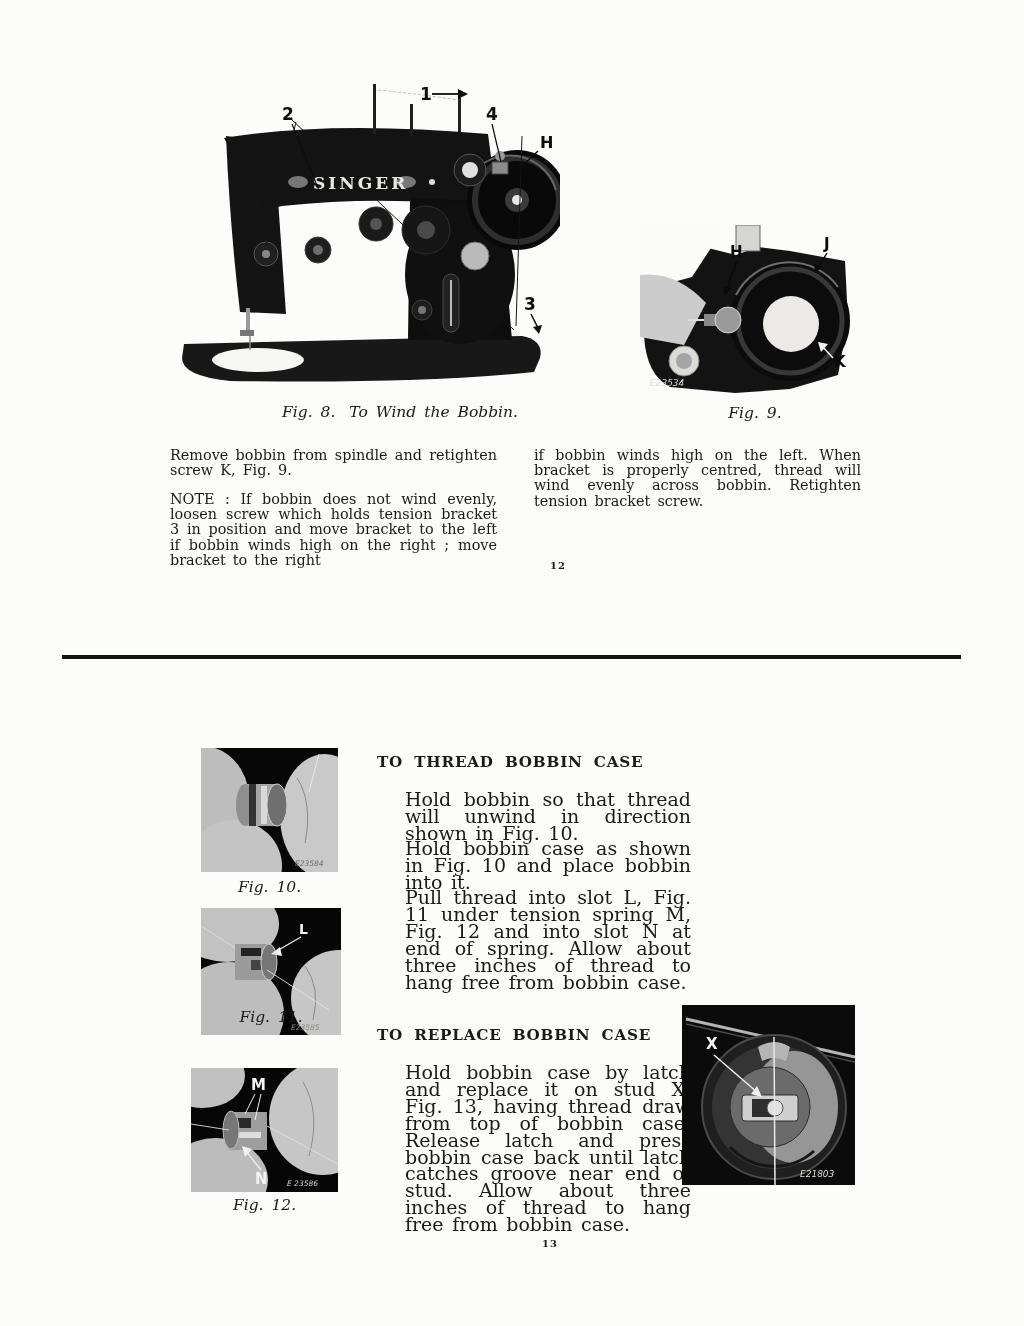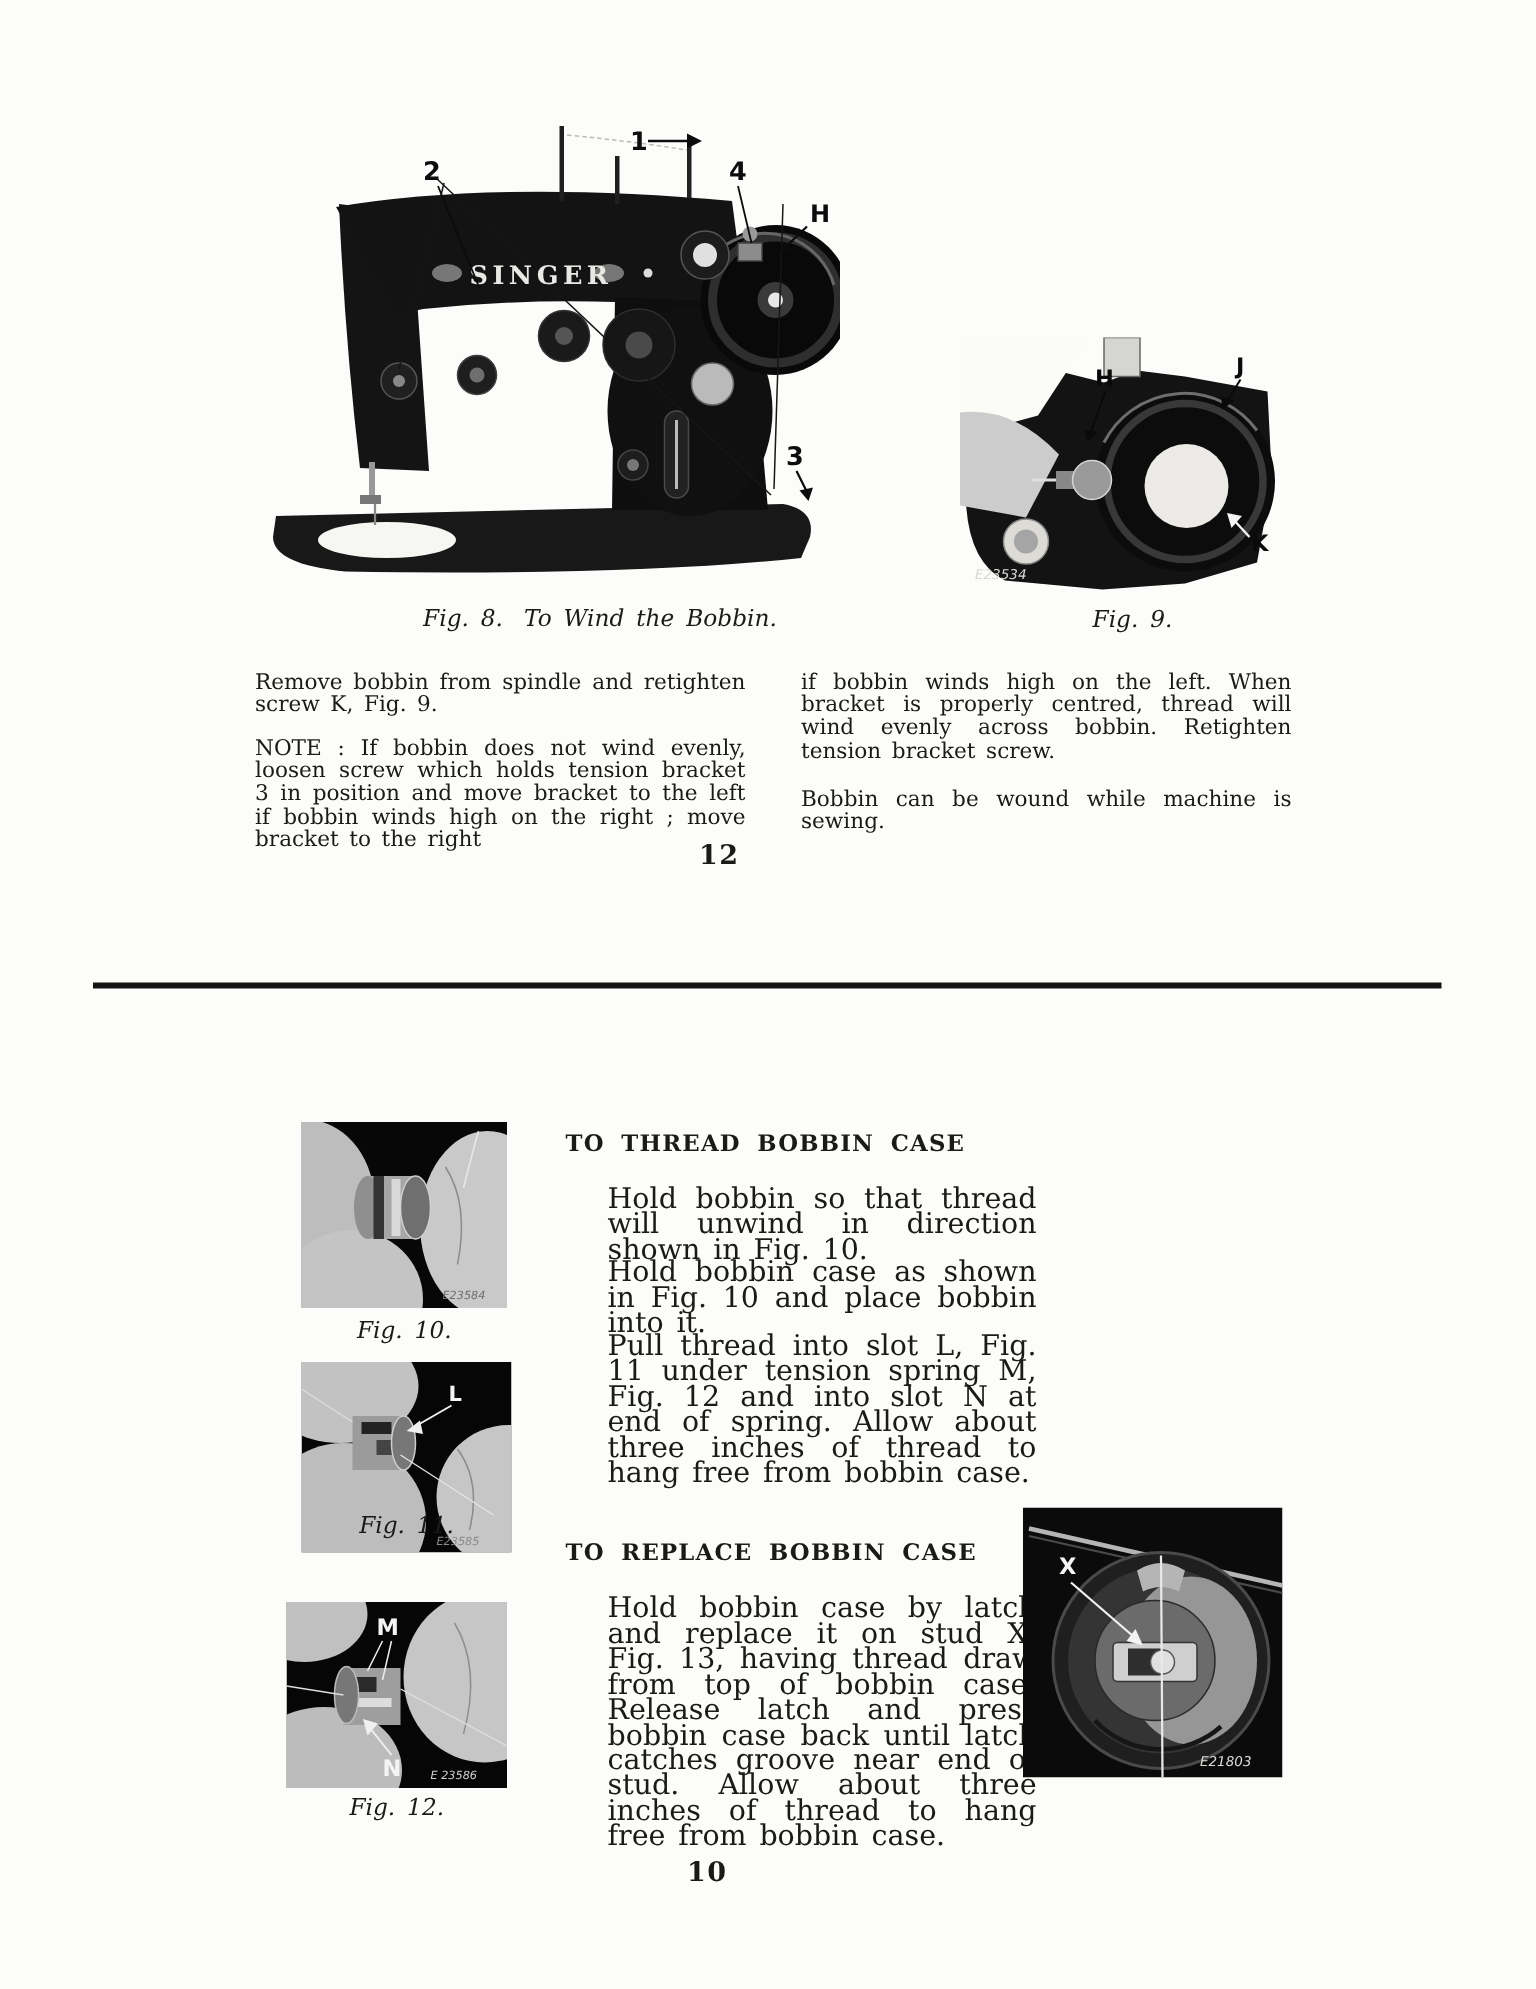--- a/index.html
+++ b/index.html
@@ -8,21 +8,21 @@
     background:#fcfcfa;color:#1c1a17;
     font-family:"DejaVu Serif",serif;overflow:hidden;
   }
   .abs{position:absolute;}
   .bt12{font-size:14.4px;line-height:15.2px;text-align:justify;word-spacing:2.5px;}
   .bt13{font-size:19px;line-height:16.9px;text-align:justify;word-spacing:2.5px;margin-left:28px;}
   .b{font-weight:normal;}
   .caption{font-style:italic;font-size:15.5px;text-align:center;word-spacing:3px;white-space:nowrap;}
   .cap-gap{padding-left:14px;}
   .heading{font-weight:bold;font-size:15.2px;letter-spacing:.8px;word-spacing:5px;white-space:nowrap;}
-  .pagenum{font-size:18px;font-weight:bold;text-align:left;letter-spacing:1px;}
+  .pagenum{font-size:10px;font-weight:bold;text-align:right;letter-spacing:1px;}
   .divider{background:#141414;}
   svg text{user-select:none;}
   .callout{font-family:"DejaVu Sans",sans-serif;font-weight:bold;}
   .photoid{font-family:"DejaVu Sans",sans-serif;font-style:italic;}
 </style>
 </head>
 <body>
 
 <div class="page">
 
@@ -151,21 +151,20 @@
   <div class="abs caption" style="left:250px;top:403px;width:300px">
     <span>Fig. 8.</span><span class="cap-gap">To Wind the Bobbin.</span>
   </div>
   <div class="abs caption" style="left:703px;top:404px;width:104px">
     <span>Fig. 9.</span>
   </div>
 
   <div class="abs bt12" style="left:170px;top:448px;width:327px"><span>Remove bobbin from spindle and retighten screw </span><span class="b">K, Fig. 9.</span></div>
   <div class="abs bt12" style="left:170px;top:492px;width:327px"><span class="b">NOTE : </span><span>If bobbin does not wind evenly, loosen screw which holds tension bracket </span><span class="b">3</span><span> in position and move bracket to the left if bobbin winds high on the right ;  move bracket to the right</span></div>
   <div class="abs bt12" style="left:534px;top:448px;width:327px"><span>if bobbin winds high on the left.  When bracket is properly centred, thread will wind evenly across bobbin.  Retighten tension bracket screw.</span></div>
-  <div class="abs bt12" style="left:534px;top:526px;width:327px"><span>Bobbin can be wound while machine is sewing.</span></div>
 
   <div class="abs pagenum" style="left:466px;top:560px;width:100px">12</div>
 
   <div class="abs divider" style="left:62px;top:655px;width:899px;height:4px"></div>
 
   <svg class="abs" style="left:201px;top:748px" width="137" height="124" viewBox="0 0 137 124">
     <rect x="0" y="0" width="137" height="124" fill="#070707"></rect>
     <ellipse cx="6" cy="48" rx="42" ry="50" fill="#bdbdbd" transform="rotate(-12 6 48)"></ellipse>
     <ellipse cx="33" cy="118" rx="48" ry="46" fill="#c4c4c4"></ellipse>
     <ellipse cx="124" cy="68" rx="45" ry="62" fill="#c9c9c9"></ellipse>
@@ -258,15 +257,15 @@
     </g>
     <line x1="92" y1="32" x2="93" y2="180" stroke="#e8e8e8" stroke-width="1.5"></line>
     <text class="callout" x="24" y="44" font-size="15" fill="#f5f5f5">X</text>
     <g>
       <line x1="32" y1="50" x2="76" y2="88" stroke="#f2f2f2" stroke-width="1.5"></line>
       <polygon points="80,92 69,89 75,81" fill="#f2f2f2"></polygon>
     </g>
     <text class="photoid" x="118" y="172" font-size="9" fill="#ddddd8">E21803</text>
   </svg>
 
-  <div class="abs pagenum" style="left:458px;top:1238px;width:100px">10</div>
+  <div class="abs pagenum" style="left:458px;top:1238px;width:100px">13</div>
 
 </div>
 
 </body></html>

